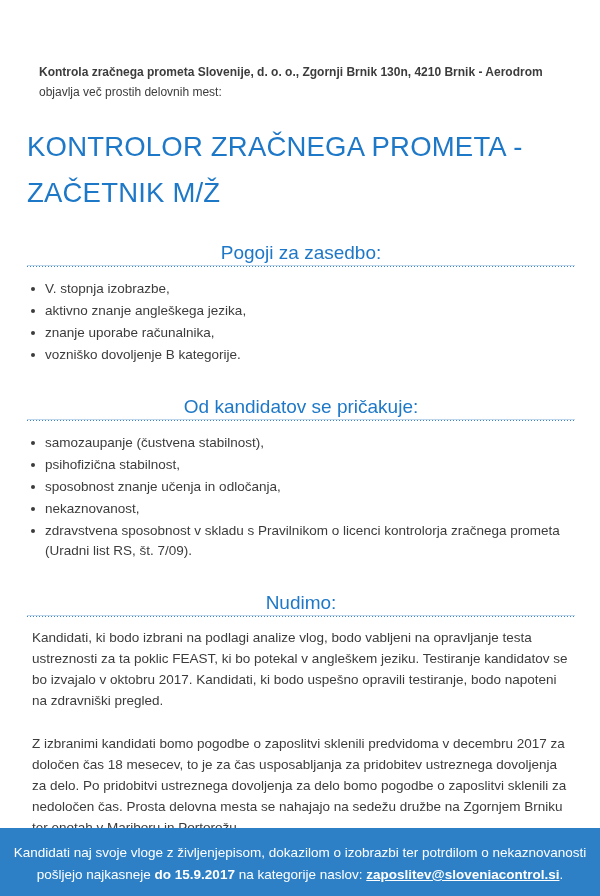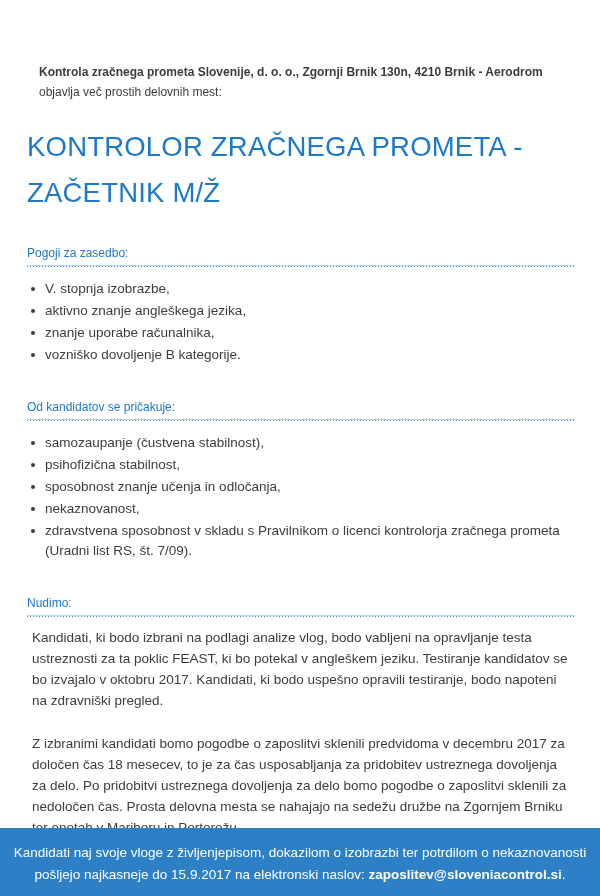--- a/index.html
+++ b/index.html
@@ -26,24 +26,25 @@
     font-size: 27.5px;
     line-height: 46px;
     font-weight: normal;
     color: #1e78c8;
     letter-spacing: 0.2px;
   }
   .section { margin-top: 33px; }
   .section.first { margin-top: 28px; }
   .section-heading {
     margin: 0;
-    font-size: 12px;
+    font-size: 19px;
     line-height: 18px;
     font-weight: normal;
     color: #1e78c8;
+    text-align: center;
   }
   .section-rule {
     height: 2px;
     margin-top: 3px;
     background:
       linear-gradient(#bdd6ec, #bdd6ec) top / 100% 1px no-repeat,
       repeating-linear-gradient(90deg, #3a86c8 0 1px, rgba(255,255,255,0) 1px 3px) bottom / 100% 1px no-repeat;
   }
   ul.bullet-list {
     list-style: none;
@@ -80,24 +81,25 @@
     width: 600px;
     height: 68px;
     background: #2d80c6;
     color: #ffffff;
     box-sizing: border-box;
     padding: 14px 10px 0 10px;
     text-align: center;
     font-size: 13.5px;
     line-height: 22px;
   }
-  .footer-bar b { font-weight: normal; }
+  .footer-bar b { font-weight: bold; }
   .footer-bar a.email-link {
     color: #ffffff;
     font-weight: bold;
+    text-decoration: underline;
     cursor: pointer;
   }
 </style>
 </head>
 <body>
 
 <div class="content">
 
   <p class="intro"><b>Kontrola zračnega prometa Slovenije, d. o. o., Zgornji Brnik 130n, 4210 Brnik - Aerodrom</b><span> objavlja več prostih delovnih mest:</span></p>
 
@@ -129,14 +131,14 @@
   <div class="section">
     <h2 class="section-heading">Nudimo:</h2>
     <div class="section-rule"></div>
     <p class="paragraph">Kandidati, ki bodo izbrani na podlagi analize vlog, bodo vabljeni na opravljanje testa ustreznosti za ta poklic FEAST, ki bo potekal v angleškem jeziku. Testiranje kandidatov se bo izvajalo v oktobru 2017. Kandidati, ki bodo uspešno opravili testiranje, bodo napoteni na zdravniški pregled.</p>
     <p class="paragraph">Z izbranimi kandidati bomo pogodbe o zaposlitvi sklenili predvidoma v decembru 2017 za določen čas 18 mesecev, to je za čas usposabljanja za pridobitev ustreznega dovoljenja za delo. Po pridobitvi ustreznega dovoljenja za delo bomo pogodbe o zaposlitvi sklenili za nedoločen čas. Prosta delovna mesta se nahajajo na sedežu družbe na Zgornjem Brniku ter enotah v Mariboru in Portorožu.</p>
   </div>
 
 </div>
 
 <div class="footer-bar">
-  <span>Kandidati naj svoje vloge z življenjepisom, dokazilom o izobrazbi ter potrdilom o nekaznovanosti pošljejo najkasneje </span><b>do 15.9.2017</b><span> na elektronski naslov: </span><a class="email-link">zaposlitev@sloveniacontrol.si</a><span>.</span>
+  <span>Kandidati naj svoje vloge z življenjepisom, dokazilom o izobrazbi ter potrdilom o nekaznovanosti pošljejo najkasneje </span><b>do 15.9.2017</b><span> na kategorije naslov: </span><a class="email-link">zaposlitev@sloveniacontrol.si</a><span>.</span>
 </div>
 
 </body></html>

